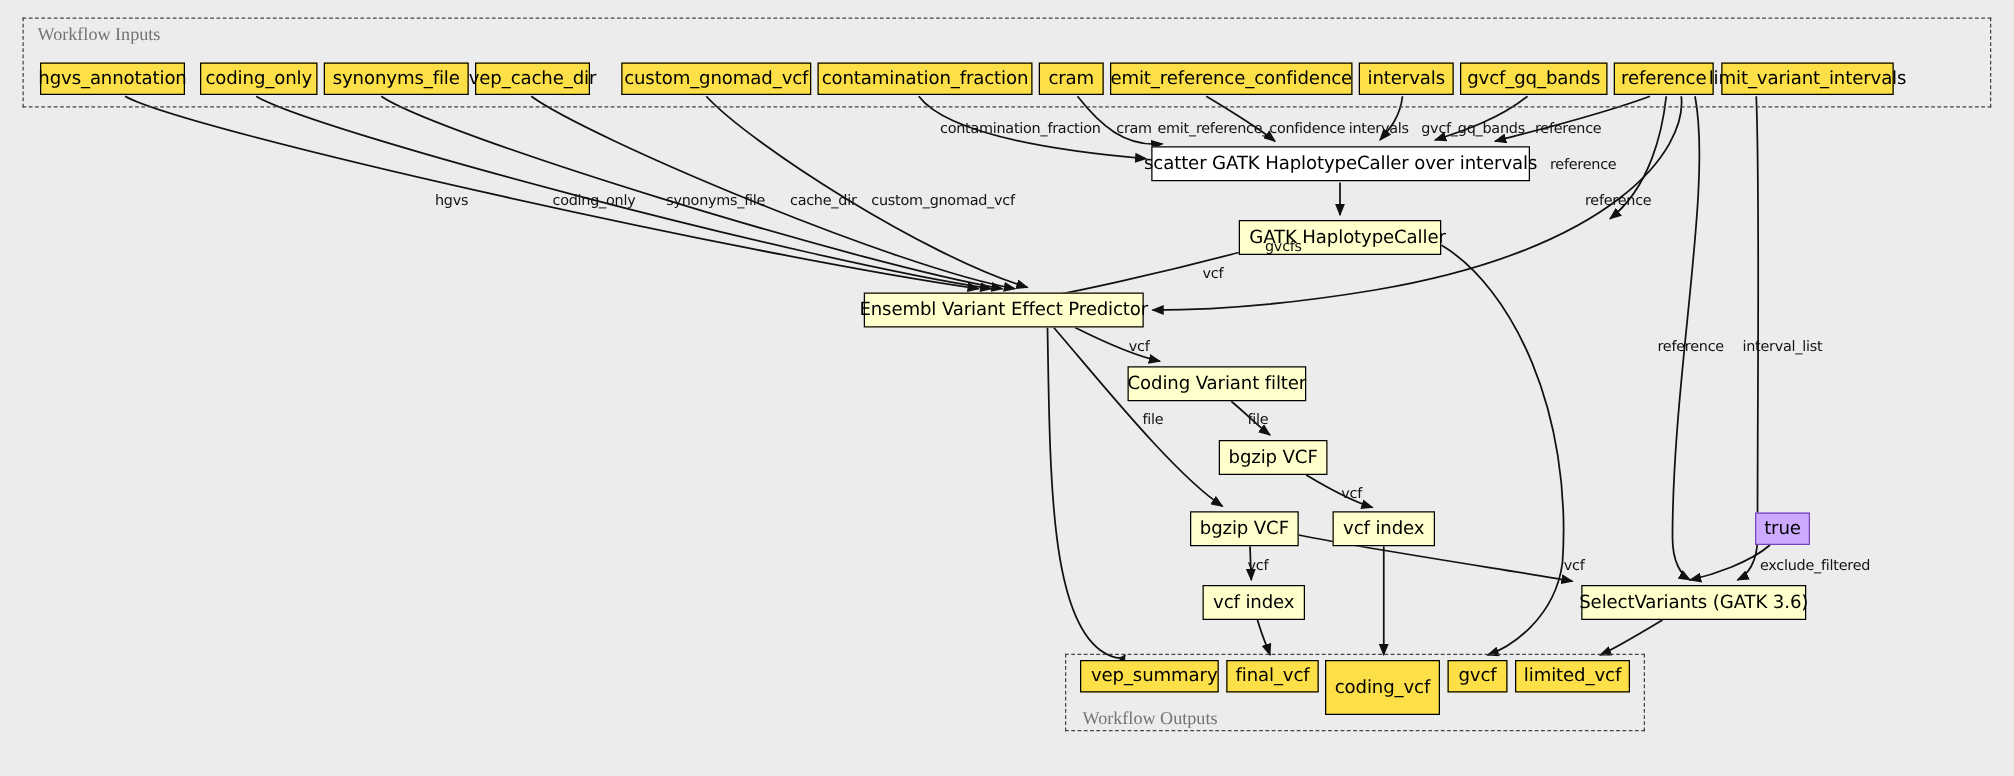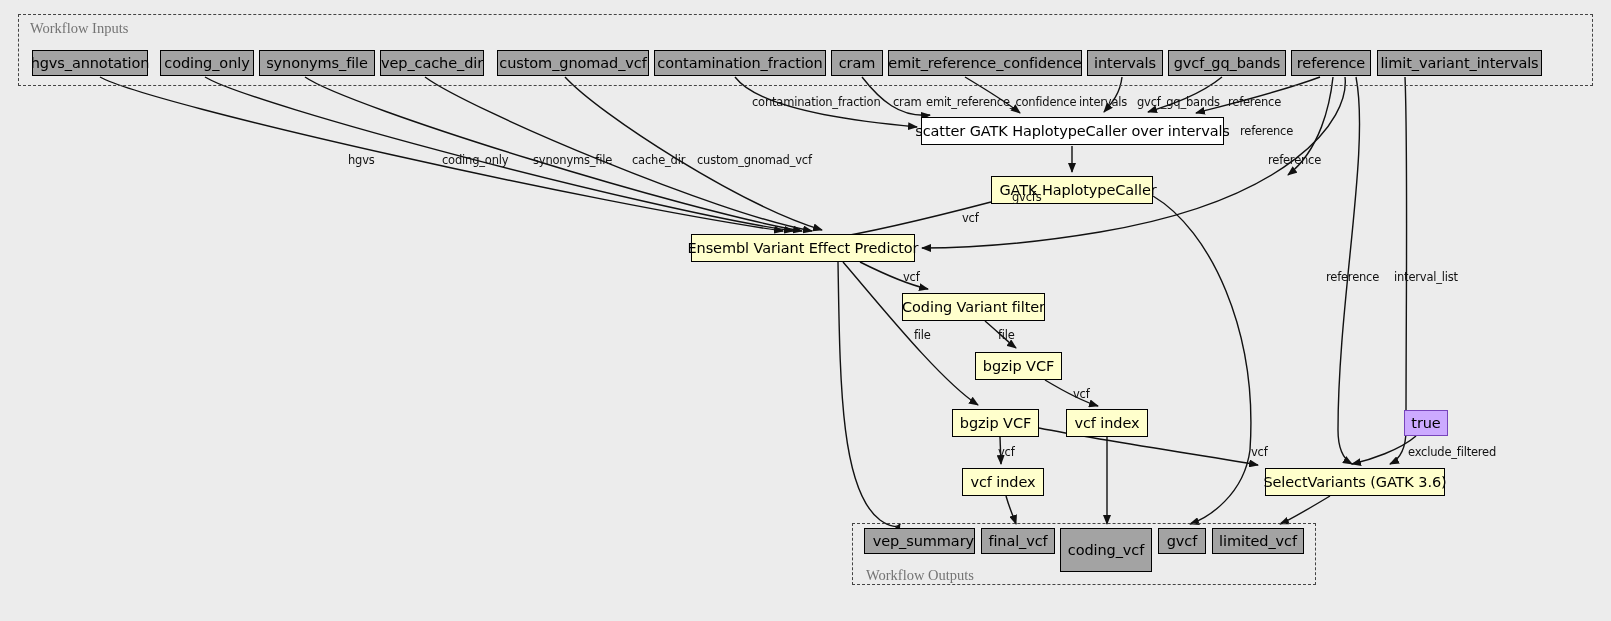--- a/index.html
+++ b/index.html
@@ -29,21 +29,21 @@
     display: flex;
     align-items: center;
     justify-content: center;
     white-space: nowrap;
     font-size: 14.5px;
     color: #000;
     line-height: 1;
     letter-spacing: -0.1px;
   }
   .node.io {
-    background: #a3a3a3;
+    background: #fde047;
     height: 26px;
   }
   .node.proc {
     background: #ffffcc;
     height: 28px;
   }
   .node.scatter {
     background: #ffffff;
     height: 28px;
     justify-content: center;
@@ -148,21 +148,21 @@
   <div id="nodes">
       <div class="node io" style="left: 32px; top: 50px; width: 116px; height: 26px;">
         <span>hgvs_annotation</span>
       </div>
       <div class="node io" style="left: 160px; top: 50px; width: 94px; height: 26px;">
         <span>coding_only</span>
       </div>
       <div class="node io" style="left: 259px; top: 50px; width: 116px; height: 26px;">
         <span>synonyms_file</span>
       </div>
-      <div class="node io" style="left: 380px; top: 50px; width: 104px; height: 26px;">
+      <div class="node io" style="left: 380px; top: 50px; width: 92px; height: 26px;">
         <span>vep_cache_dir</span>
       </div>
       <div class="node io" style="left: 497px; top: 50px; width: 152px; height: 26px;">
         <span>custom_gnomad_vcf</span>
       </div>
       <div class="node io" style="left: 654px; top: 50px; width: 172px; height: 26px;">
         <span>contamination_fraction</span>
       </div>
       <div class="node io" style="left: 831px; top: 50px; width: 52px; height: 26px;">
         <span>cram</span>
@@ -172,21 +172,21 @@
       </div>
       <div class="node io" style="left: 1087px; top: 50px; width: 76px; height: 26px;">
         <span>intervals</span>
       </div>
       <div class="node io" style="left: 1168px; top: 50px; width: 118px; height: 26px;">
         <span>gvcf_gq_bands</span>
       </div>
       <div class="node io" style="left: 1291px; top: 50px; width: 80px; height: 26px;">
         <span>reference</span>
       </div>
-      <div class="node io" style="left: 1377px; top: 50px; width: 165px; height: 26px;">
+      <div class="node io" style="left: 1377px; top: 50px; width: 138px; height: 26px;">
         <span>limit_variant_intervals</span>
       </div>
       <div class="node scatter" style="left: 921px; top: 117px; width: 303px; height: 28px;">
         <span>scatter GATK HaplotypeCaller over intervals</span>
       </div>
       <div class="node proc" style="left: 991px; top: 176px; width: 162px; height: 28px; padding-left: 12px;">
         <span>GATK HaplotypeCaller</span>
       </div>
       <div class="node proc" style="left: 691px; top: 234px; width: 224px; height: 28px;">
         <span>Ensembl Variant Effect Predictor</span>

